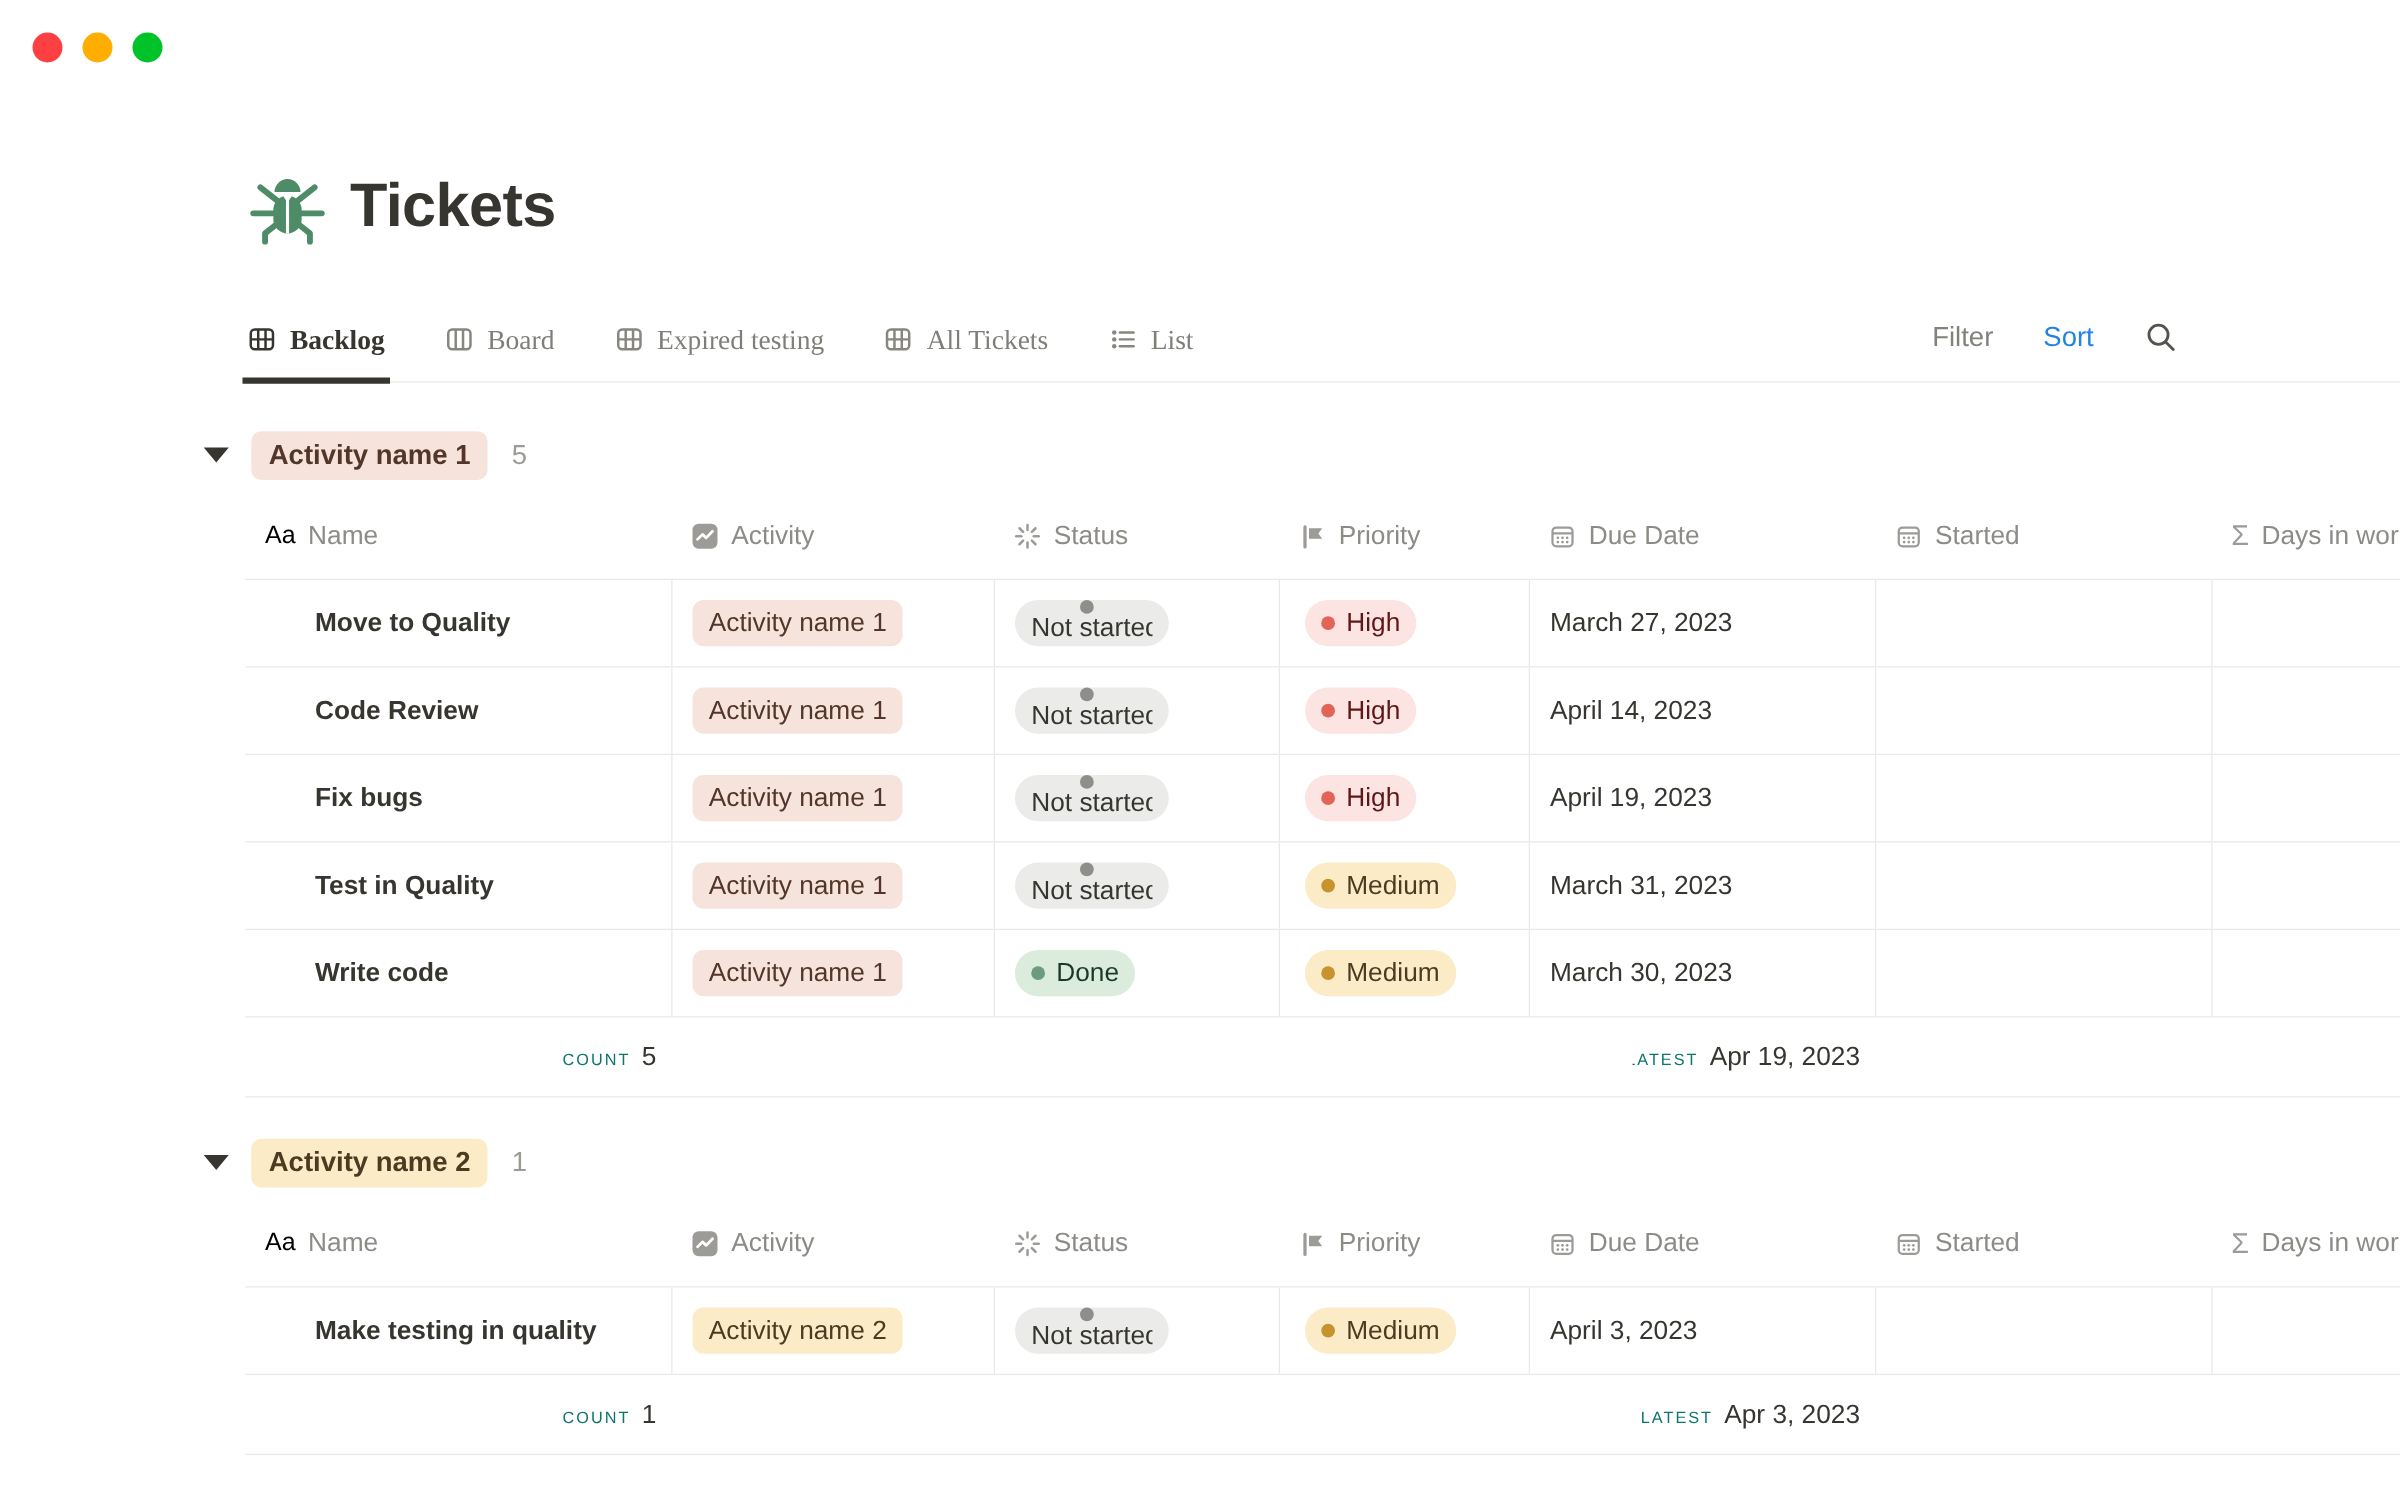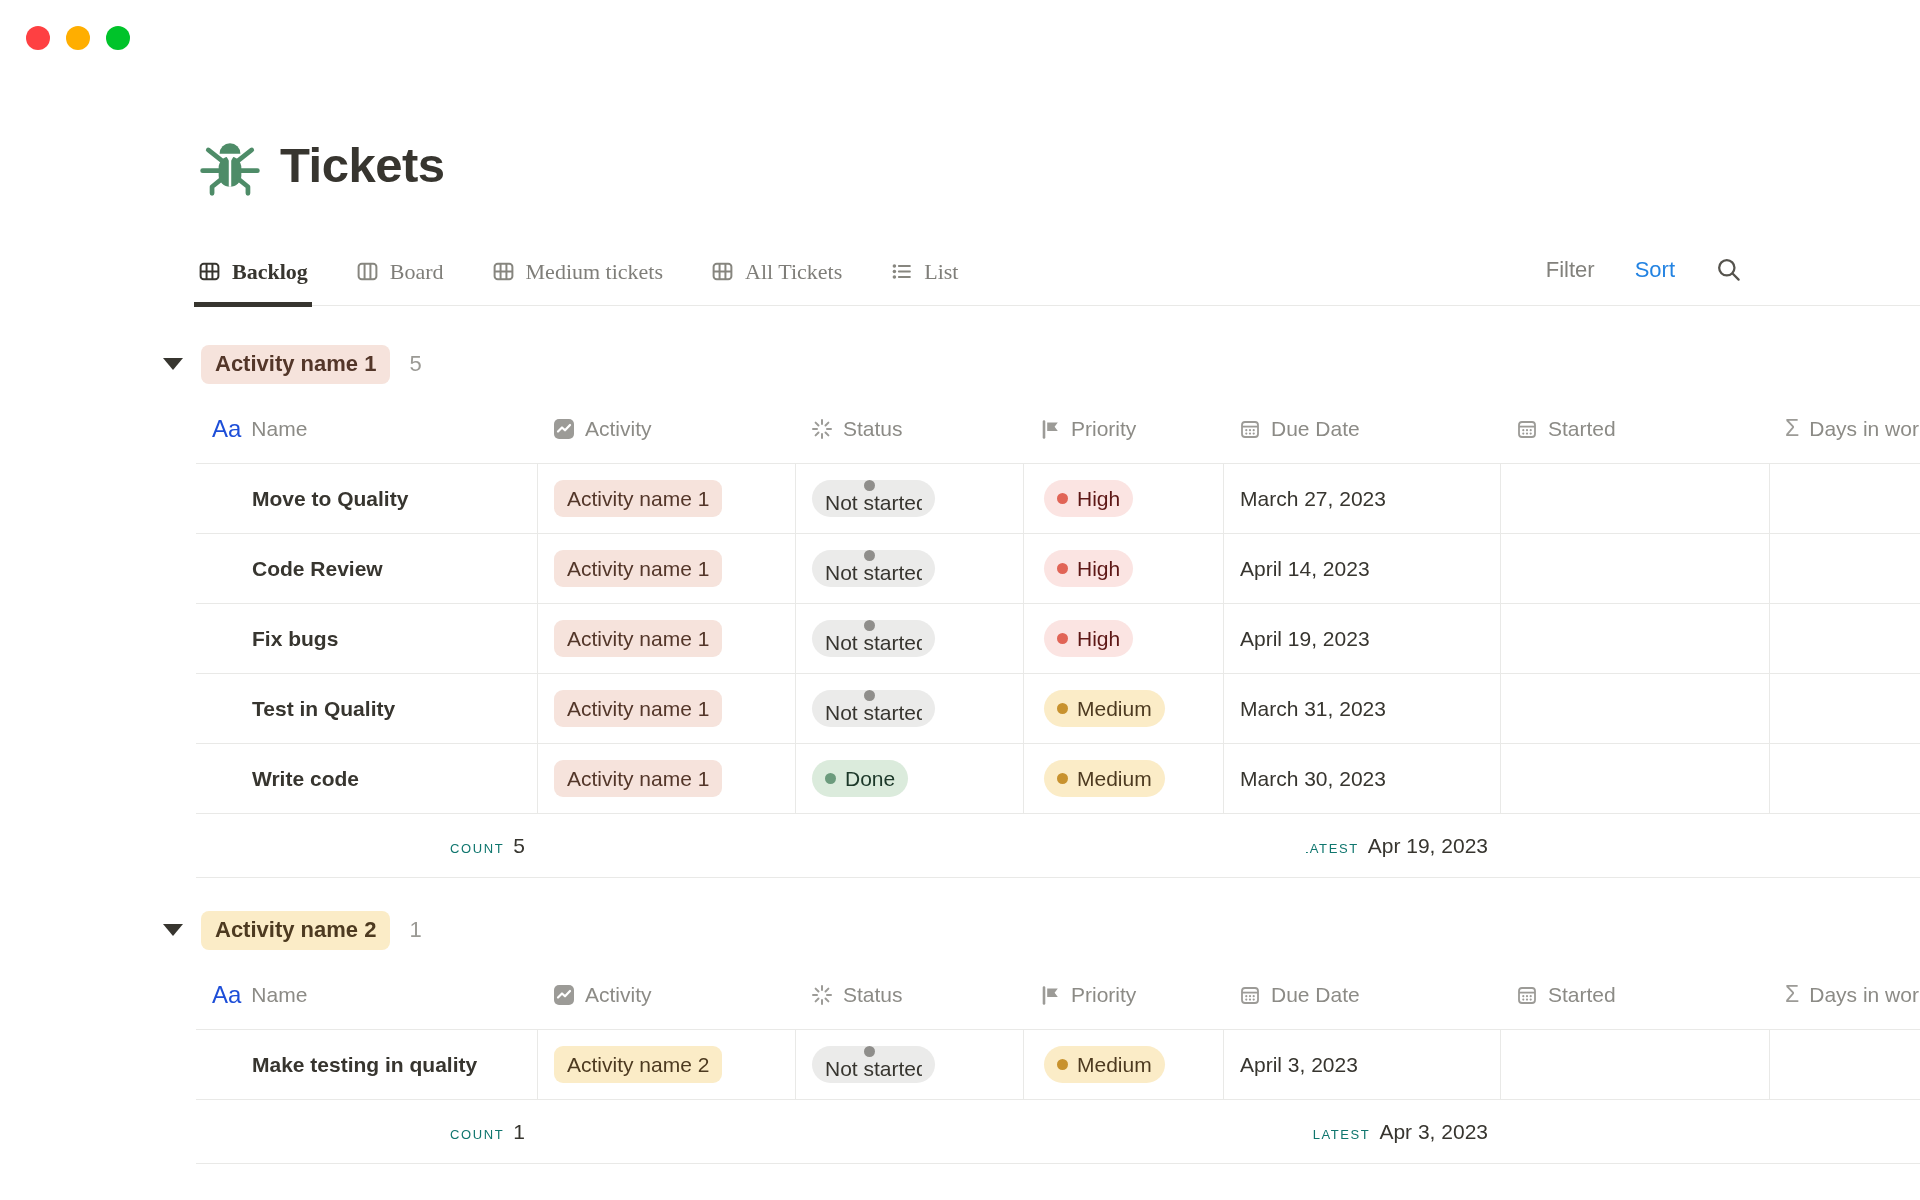--- a/index.html
+++ b/index.html
@@ -56,21 +56,21 @@
   .group-pill.pink{background:var(--pink-bg);color:var(--pink-text);}
   .group-pill.yellow{background:var(--yellow-bg);color:var(--yellow-text);}
   .group-count{font-size:22px;color:#9B9A95;margin-left:4px;}
 
   
   .table{margin-left:196px;width:1823px;margin-top:8px;font-size:21px;}
   .grid{display:grid;grid-template-columns:341px 258px 228px 200px 277px 269px 250px;}
   .thead{height:70px;border-bottom:1px solid var(--border);}
   .hcell{display:flex;align-items:center;gap:10px;padding:0 16px;color:var(--muted);overflow:hidden;white-space:nowrap;cursor:pointer;}
   .hcell .h-ic{color:var(--icon);display:flex;flex:none;}
-  .aa{font-size:24px;color:#1d4ed8;flex:none;}
+  .aa{font-size:20px;color:#000000;flex:none;}
   .sigma{font-size:23px;color:var(--icon);flex:none;}
   .row{height:70px;border-bottom:1px solid var(--border);}
   .cell{display:flex;align-items:center;padding:0 16px;overflow:hidden;white-space:nowrap;}
   .row .cell + .cell{border-left:1px solid var(--border);}
   .cell.prio{padding-left:20px;}
   .name-link{font-weight:600;color:var(--text);
              text-decoration-color:rgba(55,53,47,.28);text-decoration-thickness:1.5px;text-underline-offset:5px;cursor:pointer;margin-left:40px;}
   .pill{display:inline-flex;align-items:center;height:37px;padding:0 13px;border-radius:19px;cursor:pointer;max-width:100%;}
   .pill.square{border-radius:9px;}
   .pill .dot{width:11px;height:11px;border-radius:50%;margin-right:9px;flex:none;}
@@ -152,21 +152,21 @@
       </div>
       <div class="tab">
         <span class="t-ic">
           <svg width="23" height="23" viewBox="0 0 22 22" fill="none" stroke="currentColor" stroke-width="1.9">
             <rect x="2.5" y="3.5" width="17" height="15" rx="3"></rect>
             <path d="M2.5 11 H19.5"></path>
               <path d="M8.2 3.5 V18.5"></path>
               <path d="M13.8 3.5 V18.5"></path>
           </svg>
         </span>
-        <span>Medium tickets</span>
+        <span>Expired testing</span>
       </div>
       <div class="tab">
         <span class="t-ic">
           <svg width="23" height="23" viewBox="0 0 22 22" fill="none" stroke="currentColor" stroke-width="1.9">
             <rect x="2.5" y="3.5" width="17" height="15" rx="3"></rect>
             <path d="M2.5 11 H19.5"></path>
               <path d="M8.2 3.5 V18.5"></path>
               <path d="M13.8 3.5 V18.5"></path>
           </svg>
         </span>

